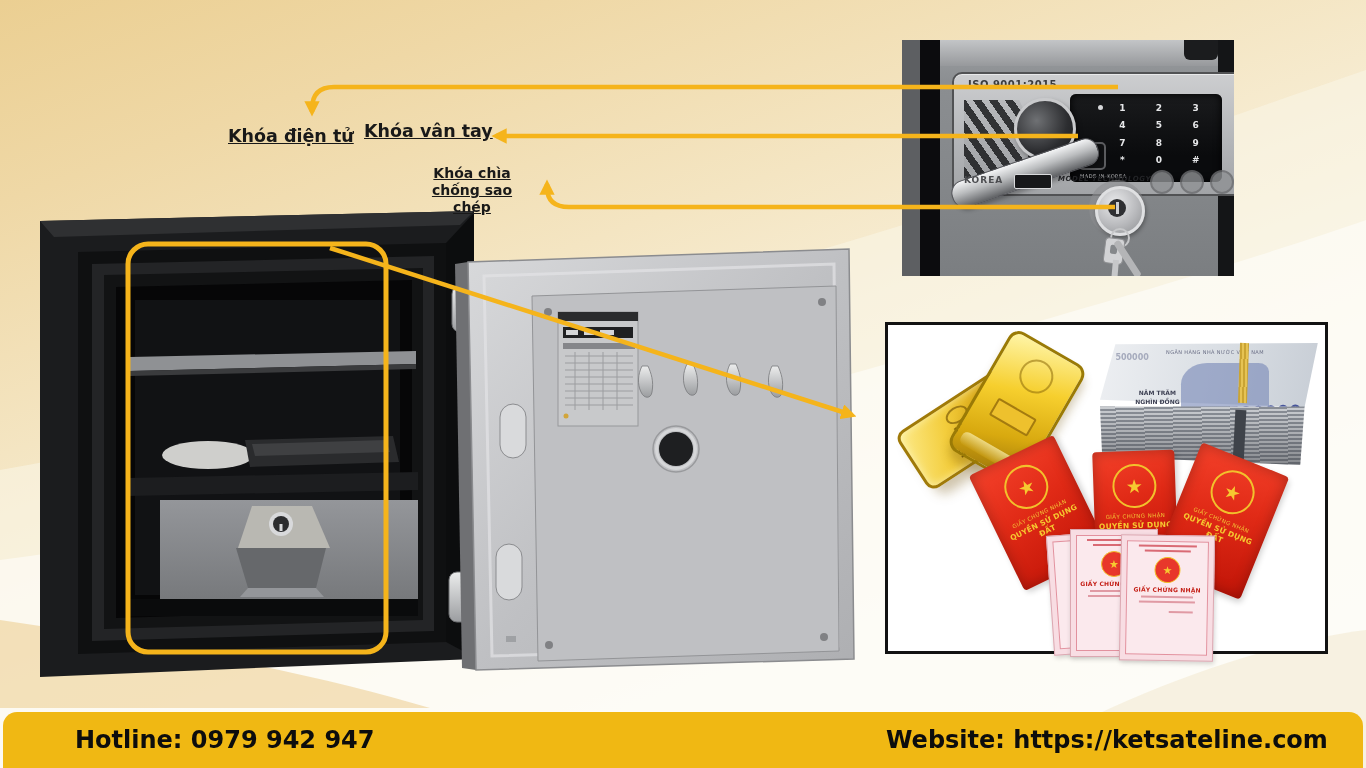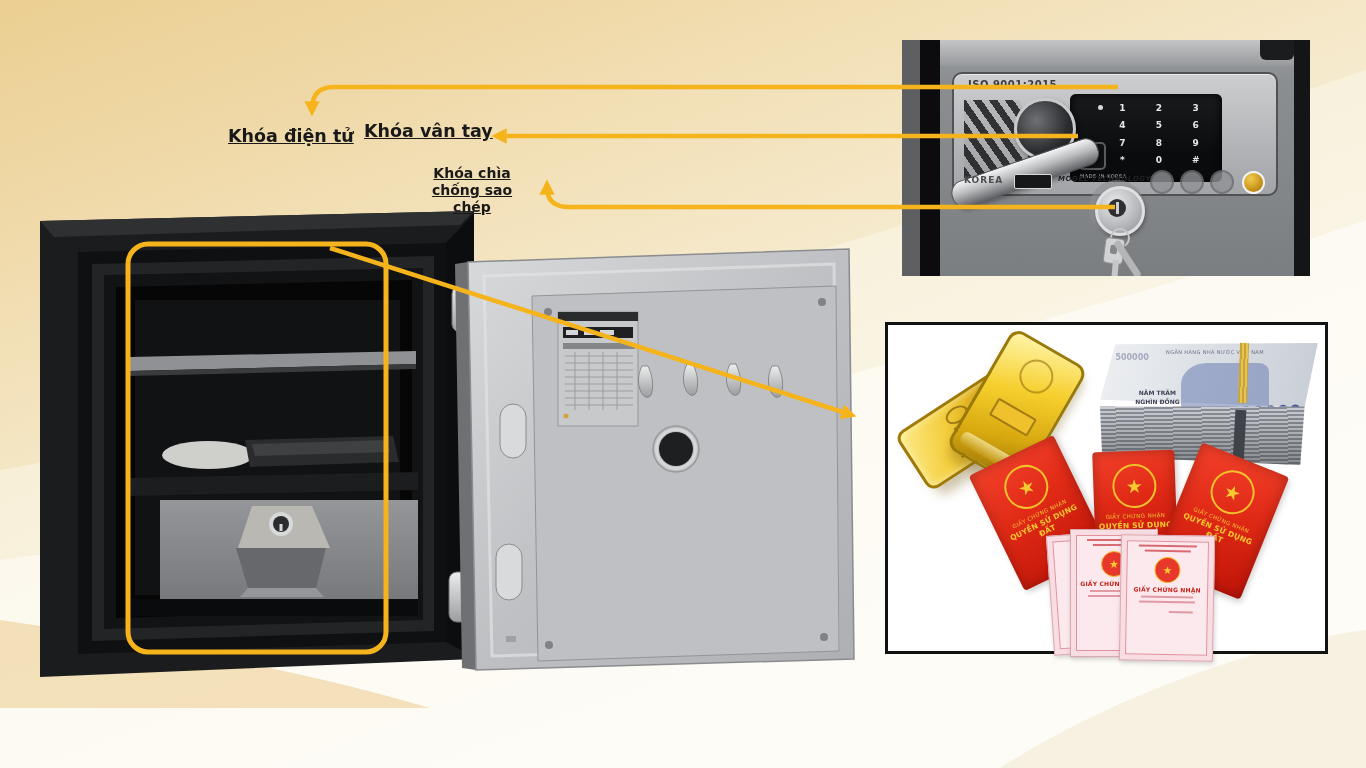--- a/index.html
+++ b/index.html
@@ -15,21 +15,21 @@
   .label-k{left:414px;top:165px;width:116px;font-size:14px;text-align:center;}
 
   
   .footer{position:absolute;left:3px;right:3px;top:712px;height:56px;background:#F0B813;
           border-radius:14px 14px 0 0;z-index:8;}
   .footer span{position:absolute;top:0;line-height:56px;font-size:24px;font-weight:700;color:#0d0d0d;}
   .footer .hotline{left:72px;}
   .footer .website{left:883px;}
 
   
-  .photo{position:absolute;left:902px;top:40px;width:408px;height:236px;overflow:hidden;z-index:3;
+  .photo{position:absolute;left:902px;top:40px;width:332px;height:236px;overflow:hidden;z-index:3;
          background:linear-gradient(180deg,#9b9ea1 0%,#8b8e91 18%,#85888b 55%,#7b7e81 100%);}
   .photo .topstrip{position:absolute;left:0;top:0;right:0;height:26px;
          background:linear-gradient(180deg,#c3c5c7,#97999c);}
   .photo .lstripe1{position:absolute;left:0;top:0;width:18px;height:100%;background:#5d5f62;}
   .photo .lstripe2{position:absolute;left:18px;top:0;width:20px;height:100%;background:#0c0c0e;}
   .photo .rstripe{position:absolute;right:0;top:0;width:16px;height:100%;background:#141517;}
   .photo .rcorner{position:absolute;right:16px;top:0;width:34px;height:20px;background:#1b1c1e;border-radius:0 0 6px 6px;}
   .plate{position:absolute;left:50px;top:32px;width:322px;height:120px;border-radius:10px;
          background:linear-gradient(180deg,#cdced0 0%,#b4b6b9 55%,#a2a4a7 100%);
          border:2px solid #515254;box-shadow:inset 0 1px 0 #e8e9ea;}
@@ -381,14 +381,18 @@
     </g>
   </svg>
 
   <div class="label label-e">Khóa điện tử</div>
   <div class="label label-f">Khóa  vân tay</div>
   <div class="label label-k">
     <div>Khóa chìa</div>
     <div>chống sao chép</div>
   </div>
 
+  <div class="footer">
+    <span class="hotline">Hotline: 0979 942 947</span>
+    <span class="website">Website: https://ketsateline.com</span>
+  </div>
 
 </div>
 
 </body></html>

